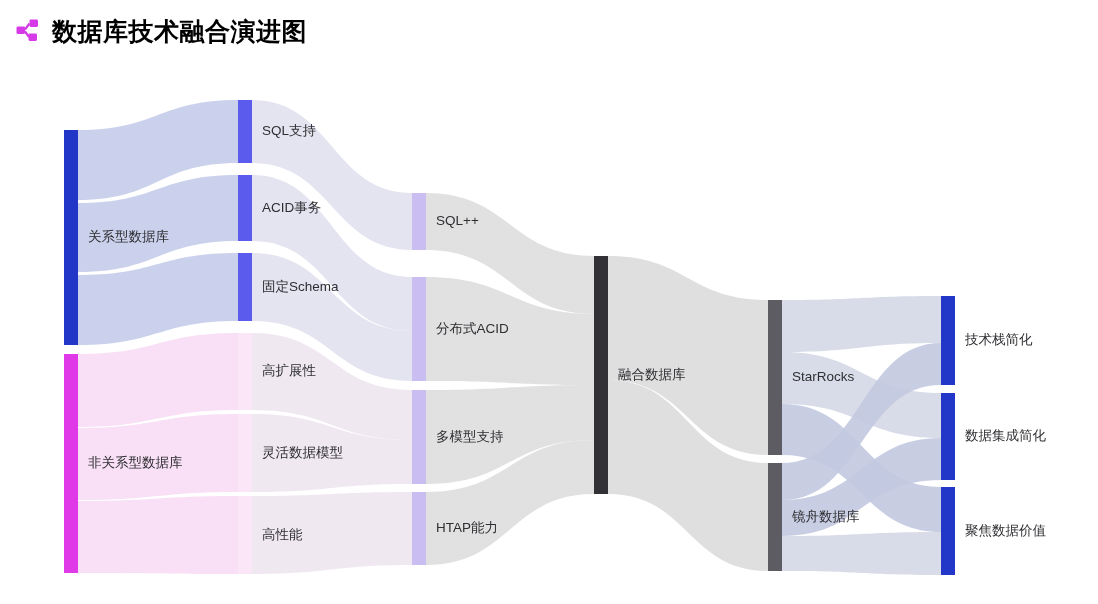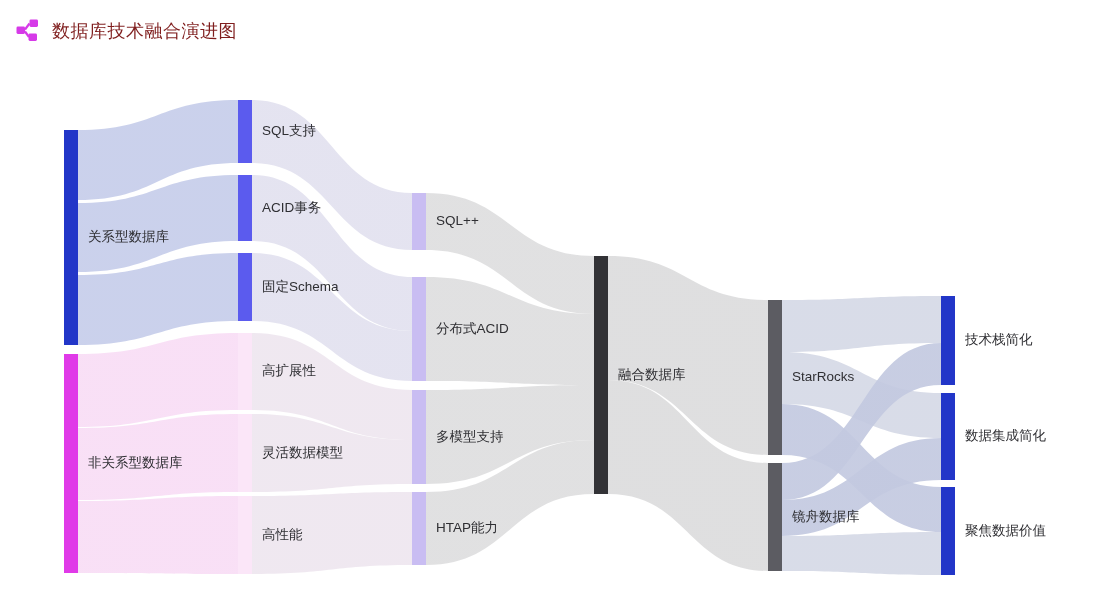--- a/index.html
+++ b/index.html
@@ -31,23 +31,23 @@
     box-sizing: border-box;
   }
   .brand-icon {
     width: 28px;
     height: 28px;
     margin-right: 10px;
     flex: 0 0 auto;
     display: block;
   }
   .page-title {
-    font-size: 18px;
-    font-weight: normal;
-    color: #7f1d1d;
+    font-size: 25px;
+    font-weight: bold;
+    color: #000000;
     letter-spacing: 0.5px;
     white-space: nowrap;
     line-height: 1;
   }
   .sankey-wrap {
     position: absolute;
     left: 0;
     top: 62px;
     width: 1098px;
     height: 542px;

